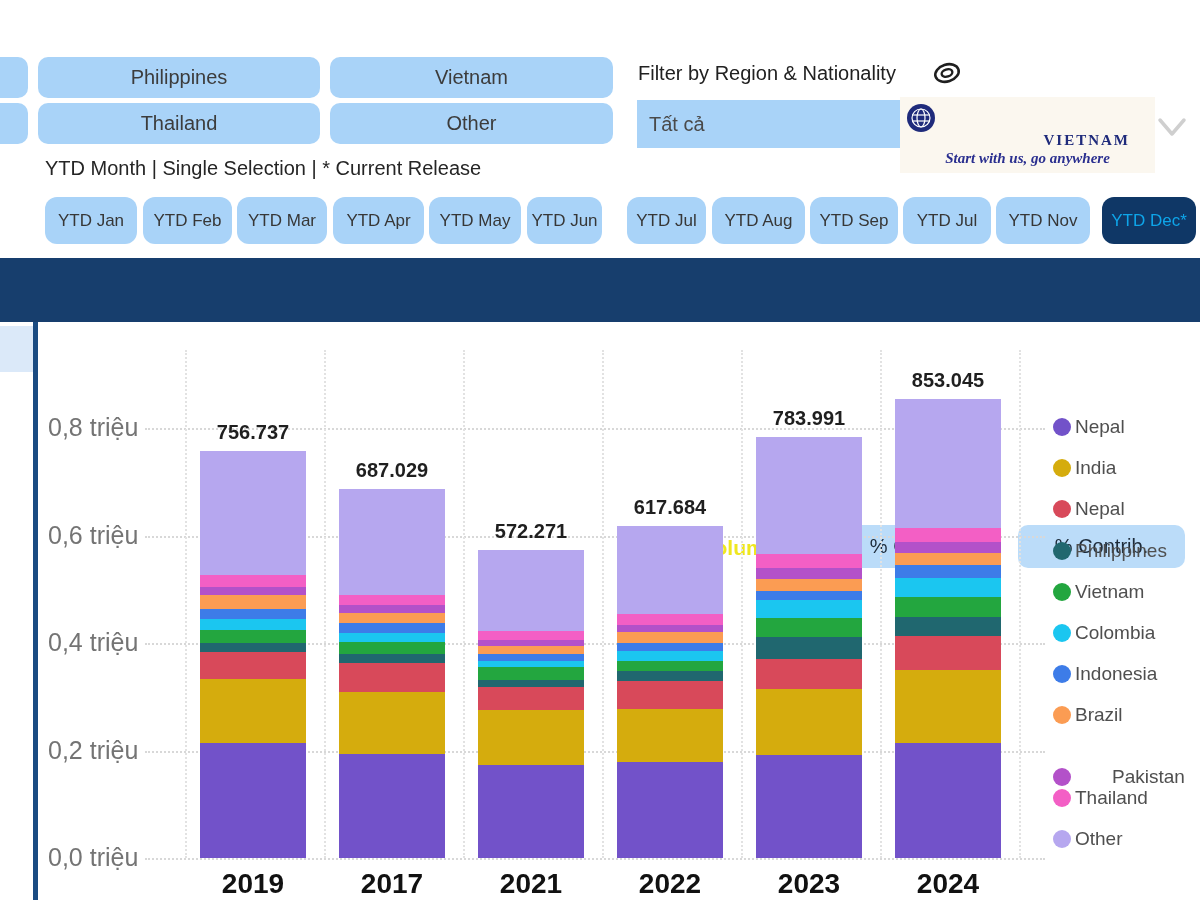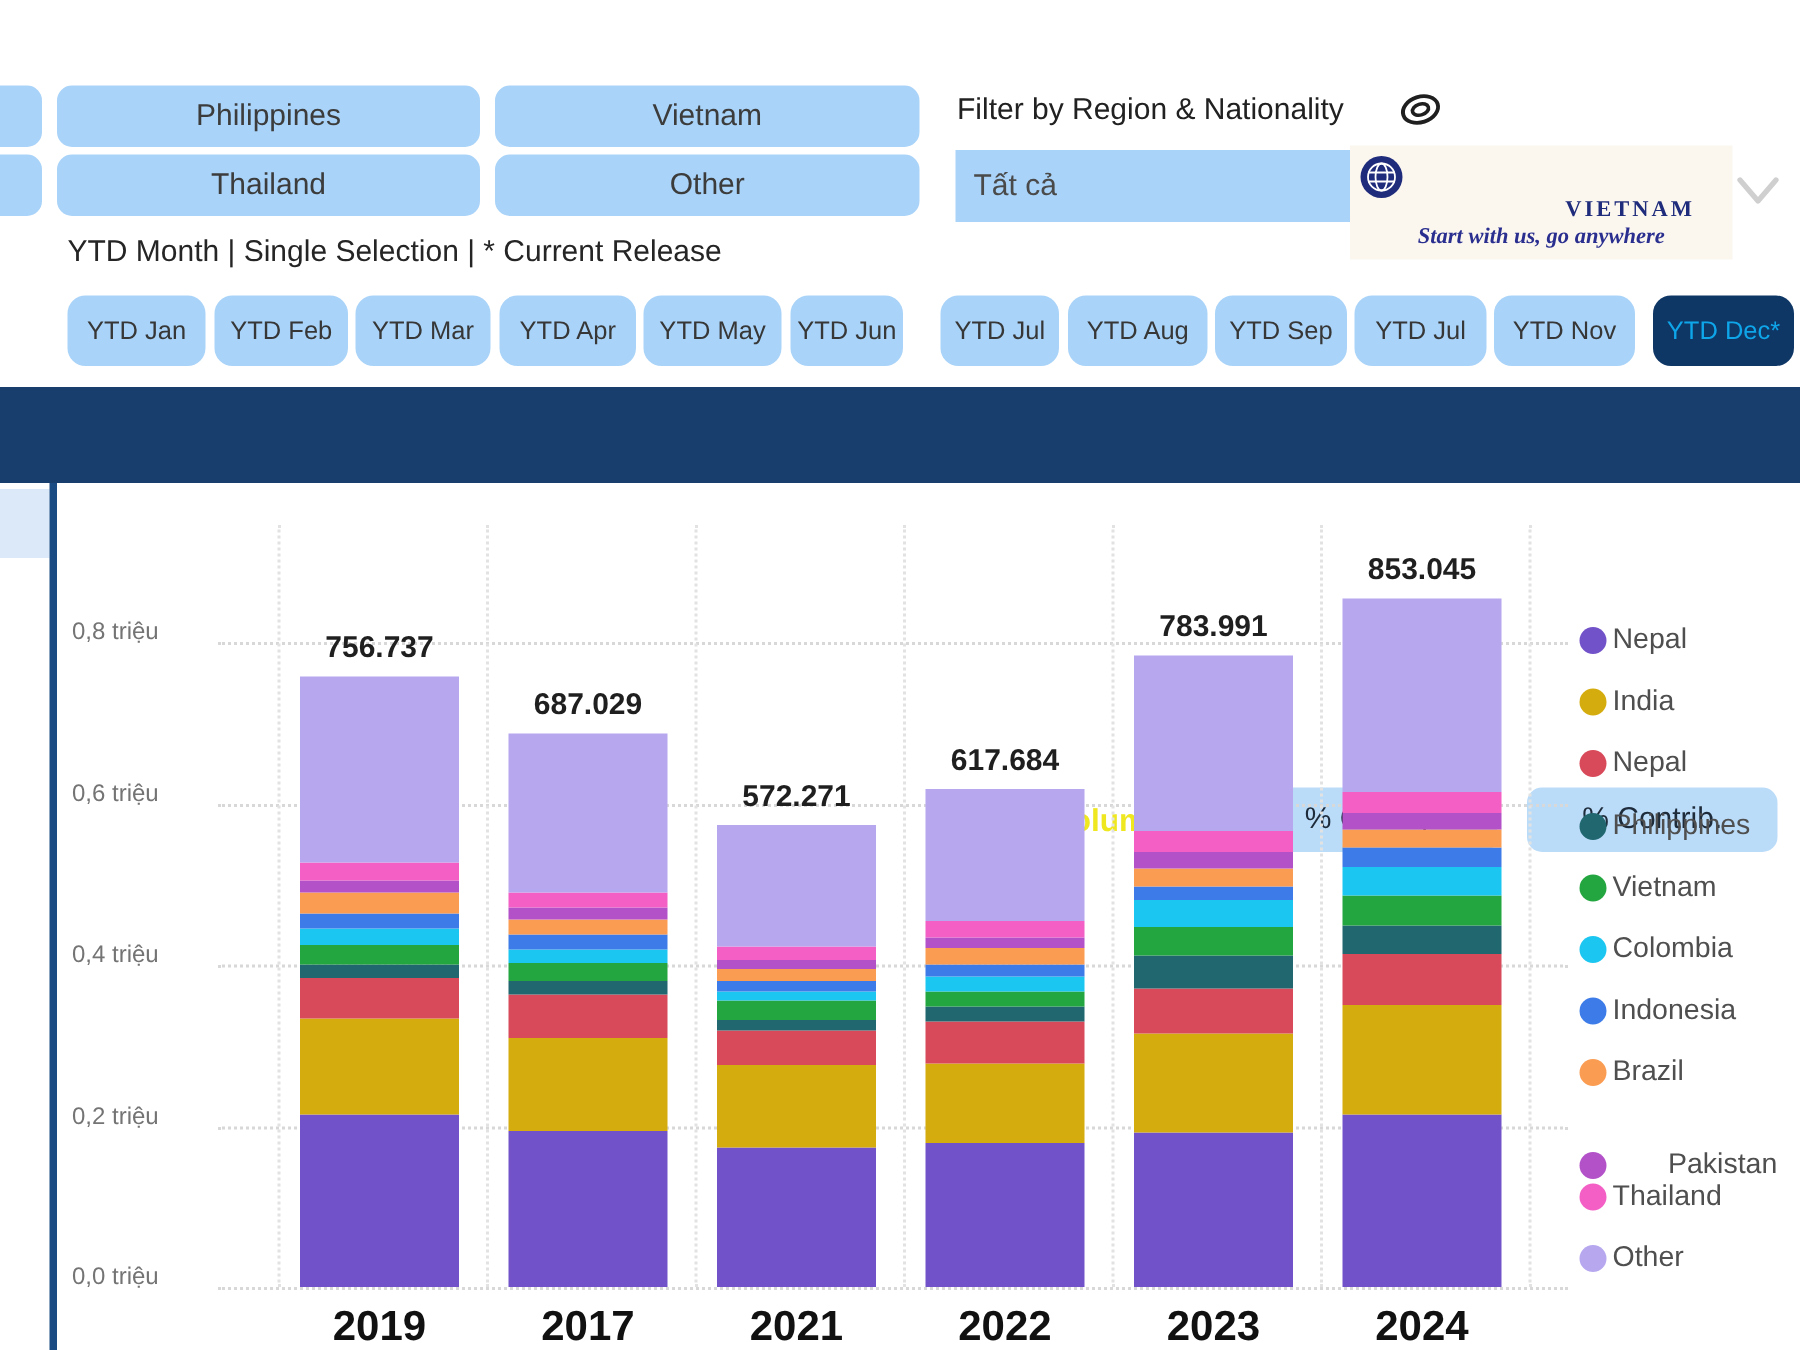--- a/index.html
+++ b/index.html
@@ -15,21 +15,21 @@
   .title{position:absolute;left:8px;top:268px;color:#ffffff;font-size:30px;font-weight:bold;
          text-decoration:underline;text-underline-offset:7px;text-decoration-thickness:2px;}
   .tab-btn{position:absolute;top:267px;height:43px;background:#BBDCF9;border-radius:10px;
            display:flex;align-items:center;justify-content:center;font-size:20px;color:#1d2b3a;}
   .volumes{position:absolute;left:650px;top:258px;width:190px;height:64px;display:flex;
            align-items:center;justify-content:center;color:#EFE71F;font-size:21px;font-weight:bold;}
   .vol-line{position:absolute;left:650px;top:262px;width:190px;height:2px;background:rgba(255,255,255,.3);}
   #chart{position:absolute;left:0;top:322px;width:1200px;height:578px;}
   .gridline{position:absolute;left:145px;width:900px;height:0;border-top:2px dotted #d8d8d8;}
   .vsep{position:absolute;top:28px;width:0;border-left:2px dotted #e2e2e2;}
-  .ytick{position:absolute;left:48px;width:120px;font-size:16px;color:#747474;}
+  .ytick{position:absolute;left:48px;width:120px;font-size:25px;color:#747474;}
   .seg{position:absolute;width:106px;}
   .total-lab{position:absolute;width:150px;text-align:center;font-size:20px;font-weight:600;color:#1f1f1f;}
   .year-lab{position:absolute;top:546px;width:140px;text-align:center;font-size:28px;
             font-weight:bold;color:#111111;}
   .leg-item{position:absolute;left:1053px;height:24px;display:flex;align-items:center;}
   .leg-dot{width:18px;height:18px;border-radius:50%;margin-right:4px;flex:0 0 18px;}
   .leg-txt{font-size:19px;color:#4f4f4f;white-space:nowrap;}
   .stub{position:absolute;left:-14px;width:42px;height:41px;background:#A9D3F8;border-radius:10px;}
   .logo-box{position:absolute;left:900px;top:97px;width:255px;height:76px;background:#FBF7EF;}
   .logo-main{font-family:"Liberation Serif", serif;font-weight:bold;color:#1F2B7B;font-size:24px;

